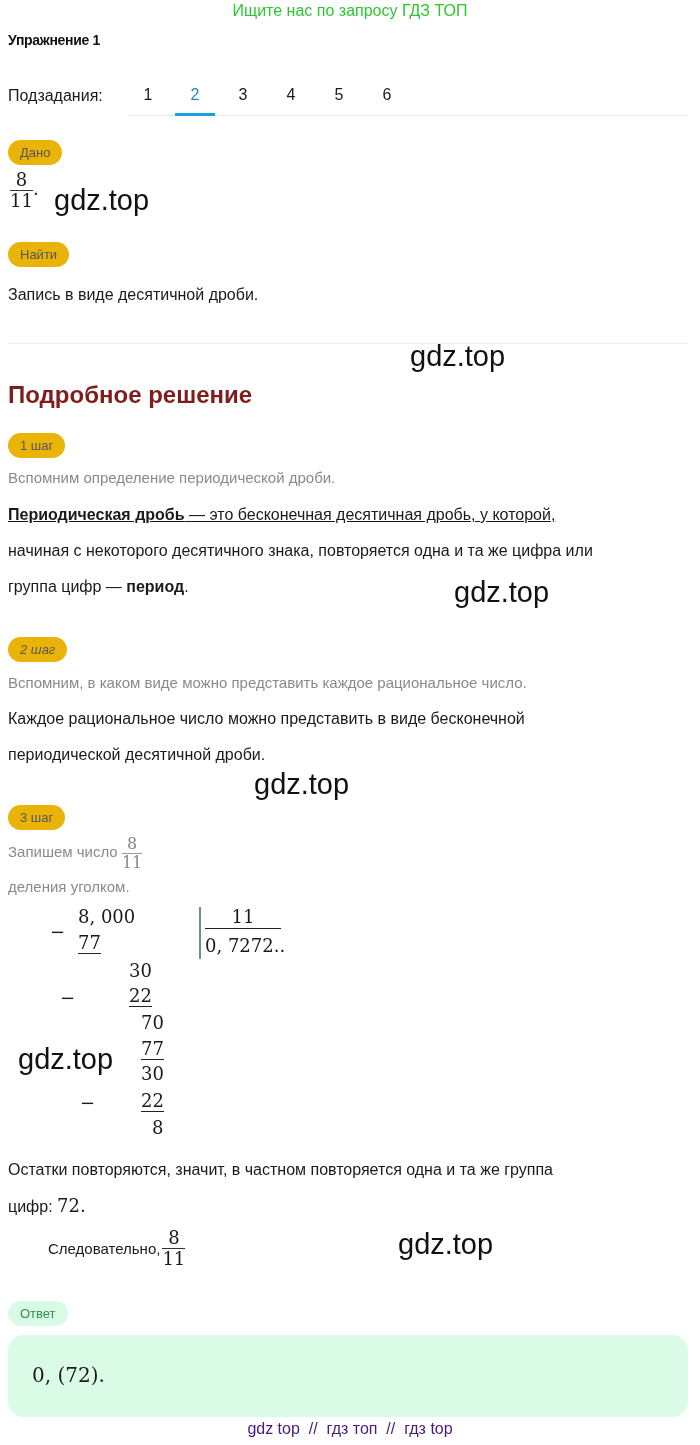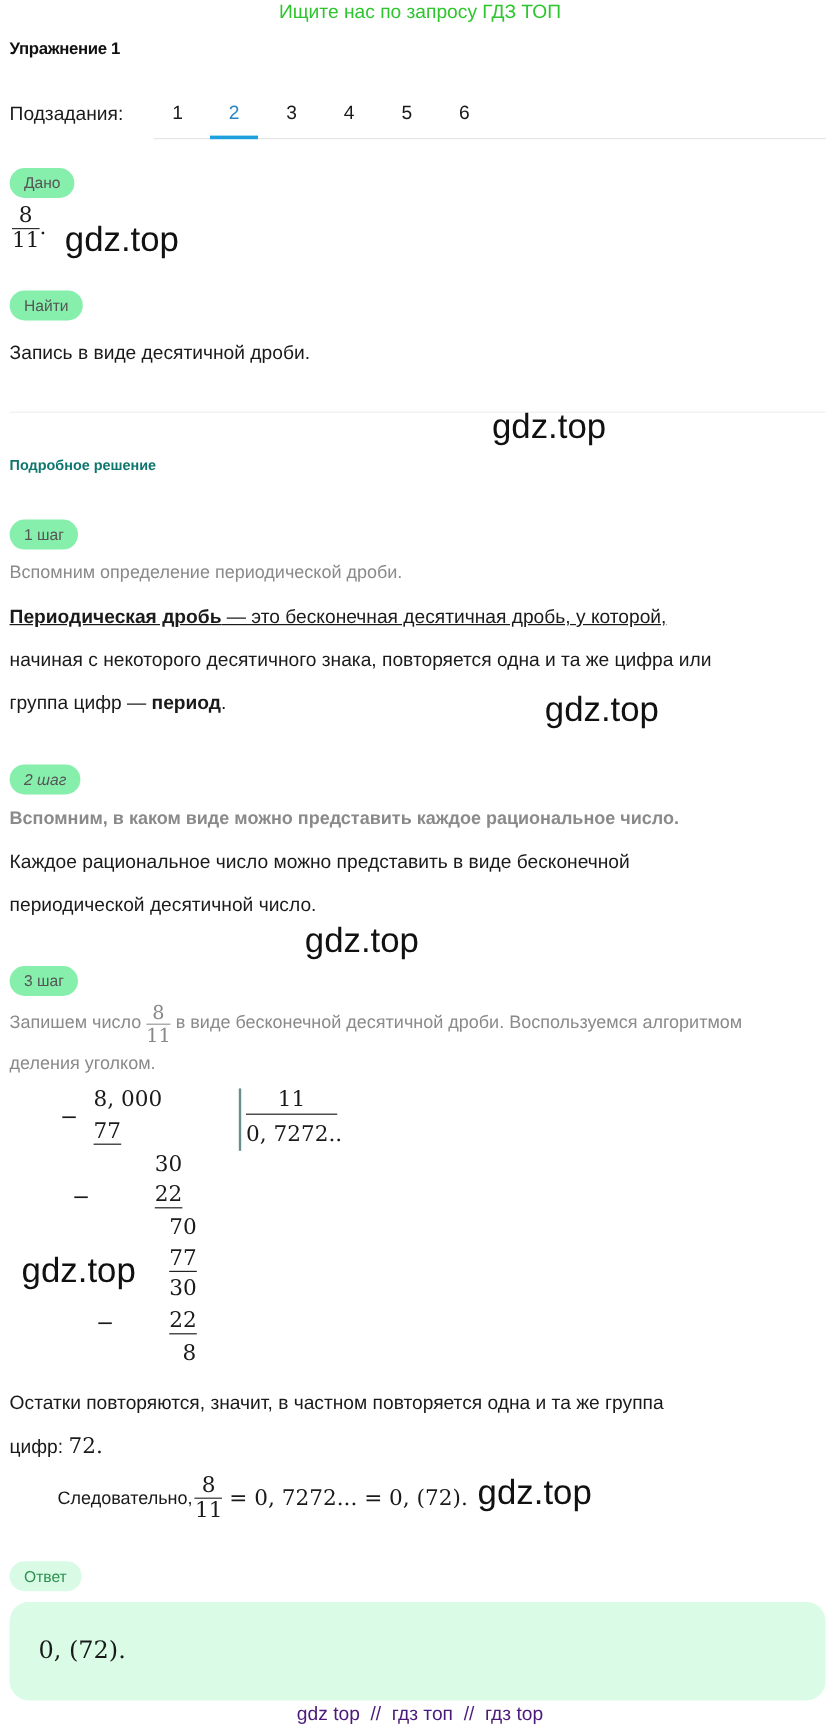--- a/index.html
+++ b/index.html
@@ -11,37 +11,37 @@
   .promo { top: 2px; left: 0; width: 700px; text-align: center; color: #2ec52e; font-size: 16px; }
 
   .title { top: 32px; left: 8px; font-size: 14px; font-weight: bold; color: #111; letter-spacing: -0.3px; }
 
   .subtasks-label { top: 87px; left: 8px; font-size: 16px; color: #1a1a1a; }
   .tabs { top: 78px; left: 128px; width: 560px; height: 38px; border-bottom: 1px solid #e6e6e6; }
   .tab { position: absolute; top: 8px; width: 40px; text-align: center; font-size: 16px; color: #1a1a1a; cursor: pointer; }
   .tab.active { color: #2a86c2; }
   .tab-underline { position: absolute; left: 47px; top: 35px; width: 40px; height: 3px; background: #1fa0de; }
 
-  .chip { height: 25px; line-height: 25px; padding: 0 12px; border-radius: 13px; background: #86efac; color: #555; font-size: 13px; display: inline-block; }
+  .chip { height: 25px; line-height: 25px; padding: 0 12px; border-radius: 13px; background: #eab308; color: #555; font-size: 13px; display: inline-block; }
   .chip.green { background: #d9fbe6; color: #2e8f4e; }
 
   .math { font-family: "DejaVu Serif", serif; color: #1a1a1a; }
   .frac { display: inline-flex; flex-direction: column; align-items: center; vertical-align: middle; }
   .frac .num { line-height: 1.1; }
   .frac .bar { width: 100%; border-top: 1px solid #333; }
   .frac .den { line-height: 1.1; }
 
   .watermark { font-family: "Liberation Sans", sans-serif; font-size: 29px; color: #111; }
 
   .body-text { font-size: 16px; color: #1a1a1a; line-height: 36px; }
   .hint-text { font-size: 15px; color: #8a8a8a; }
 
   .divider { top: 343px; left: 8px; width: 680px; height: 1px; background: #eeeeee; }
 
-  .h2 { top: 381px; left: 8px; font-size: 12px; font-weight: bold; color: #0f766e; }
+  .h2 { top: 381px; left: 8px; font-size: 24px; font-weight: bold; color: #7f1d1d; }
 
   .ld { font-family: "DejaVu Serif", serif; font-size: 18px; color: #1a1a1a; }
   .ld .ul { border-bottom: 1.5px solid #222; line-height: 20px; display: inline-block; }
   .divbar { position: absolute; left: 199px; top: 907px; width: 2px; height: 52px; background: #6a8f8a; }
 
   .answer-box { top: 1335px; left: 8px; width: 680px; height: 82px; background: #dafce7; border-radius: 16px; }
 
   .footer { top: 1420px; left: 0; width: 700px; text-align: center; color: #4b1a7a; font-size: 16px; }
 </style>
 </head>
@@ -85,32 +85,32 @@
 <div class="abs body-text" style="top:497px; left:8px;text-decoration:underline;">
   <b>Периодическая дробь</b><span> — это бесконечная десятичная дробь, у которой,</span>
 </div>
 <div class="abs body-text" style="top:533px; left:8px;">начиная с некоторого десятичного знака, повторяется одна и та же цифра или</div>
 <div class="abs body-text" style="top:569px; left:8px;">
   <span>группа цифр — </span><b>период</b><span>.</span>
 </div>
 <div class="abs watermark" style="top:576px; left:454px;">gdz.top</div>
 
 <div class="abs chip" style="top:637px; left:8px;font-style:italic;">2 шаг</div>
-<div class="abs hint-text" style="top:674px; left:8px;font-weight:bold;">Вспомним, в каком виде можно представить каждое рациональное число.</div>
+<div class="abs hint-text" style="top:674px; left:8px;">Вспомним, в каком виде можно представить каждое рациональное число.</div>
 <div class="abs body-text" style="top:701px; left:8px;">Каждое рациональное число можно представить в виде бесконечной</div>
-<div class="abs body-text" style="top:737px; left:8px;">периодической десятичной число.</div>
+<div class="abs body-text" style="top:737px; left:8px;">периодической десятичной дроби.</div>
 <div class="abs watermark" style="top:768px; left:254px;">gdz.top</div>
 
 <div class="abs chip" style="top:805px; left:8px;">3 шаг</div>
 <div class="abs hint-text" style="top:835px; left:8px; line-height:22px;">
   <span>Запишем число </span><span class="frac math" style="font-size:16px; color:#888;">
       <span class="num">8</span>
       <span class="bar" style="border-color:#999"></span>
       <span class="den">11</span>
-    </span><span> в виде бесконечной десятичной дроби. Воспользуемся алгоритмом</span>
+    </span>
 </div>
 <div class="abs hint-text" style="top:878px; left:8px;">деления уголком.</div>
 
 <div class="abs ld" style="top:921px; left:50px;">−</div>
 <div class="abs ld" style="top:906px; left:78px;">8, 000</div>
 <div class="abs ld" style="top:932px; left:78px;"><span class="ul">77</span></div>
 <div class="divbar"></div>
 <div class="abs ld" style="top:906px; left:205px; width:76px; text-align:center; border-bottom:1.5px solid #222; line-height:22px;">11</div>
 <div class="abs ld" style="top:935px; left:205px;">0, 7272..</div>
 
@@ -129,21 +129,20 @@
 <div class="abs body-text" style="top:1188px; left:8px;">
   <span>цифр: </span><span class="math" style="font-size:18px;">72.</span>
 </div>
 <div class="abs" style="top:1228px; left:8px; font-size:15px; display:flex; align-items:center;margin-left:40px;">
   <span>Следовательно, </span>
   <span class="frac math" style="font-size:18px; margin-left:2px;">
       <span class="num">8</span>
       <span class="bar"></span>
       <span class="den">11</span>
     </span>
-  <span class="math" style="font-size:18px; white-space:pre;"> = 0, 7272... = 0, (72).</span>
 </div>
 <div class="abs watermark" style="top:1228px; left:398px;">gdz.top</div>
 
 <div class="abs chip green" style="top:1301px; left:8px;">Ответ</div>
 <div class="abs answer-box">
   <div class="math" style="position:absolute; top:28px; left:24px; font-size:20px;">0, (72).</div>
 </div>
 
 <div class="abs footer" style="white-space:pre;">gdz top  //  гдз топ  //  гдз top</div>
 

